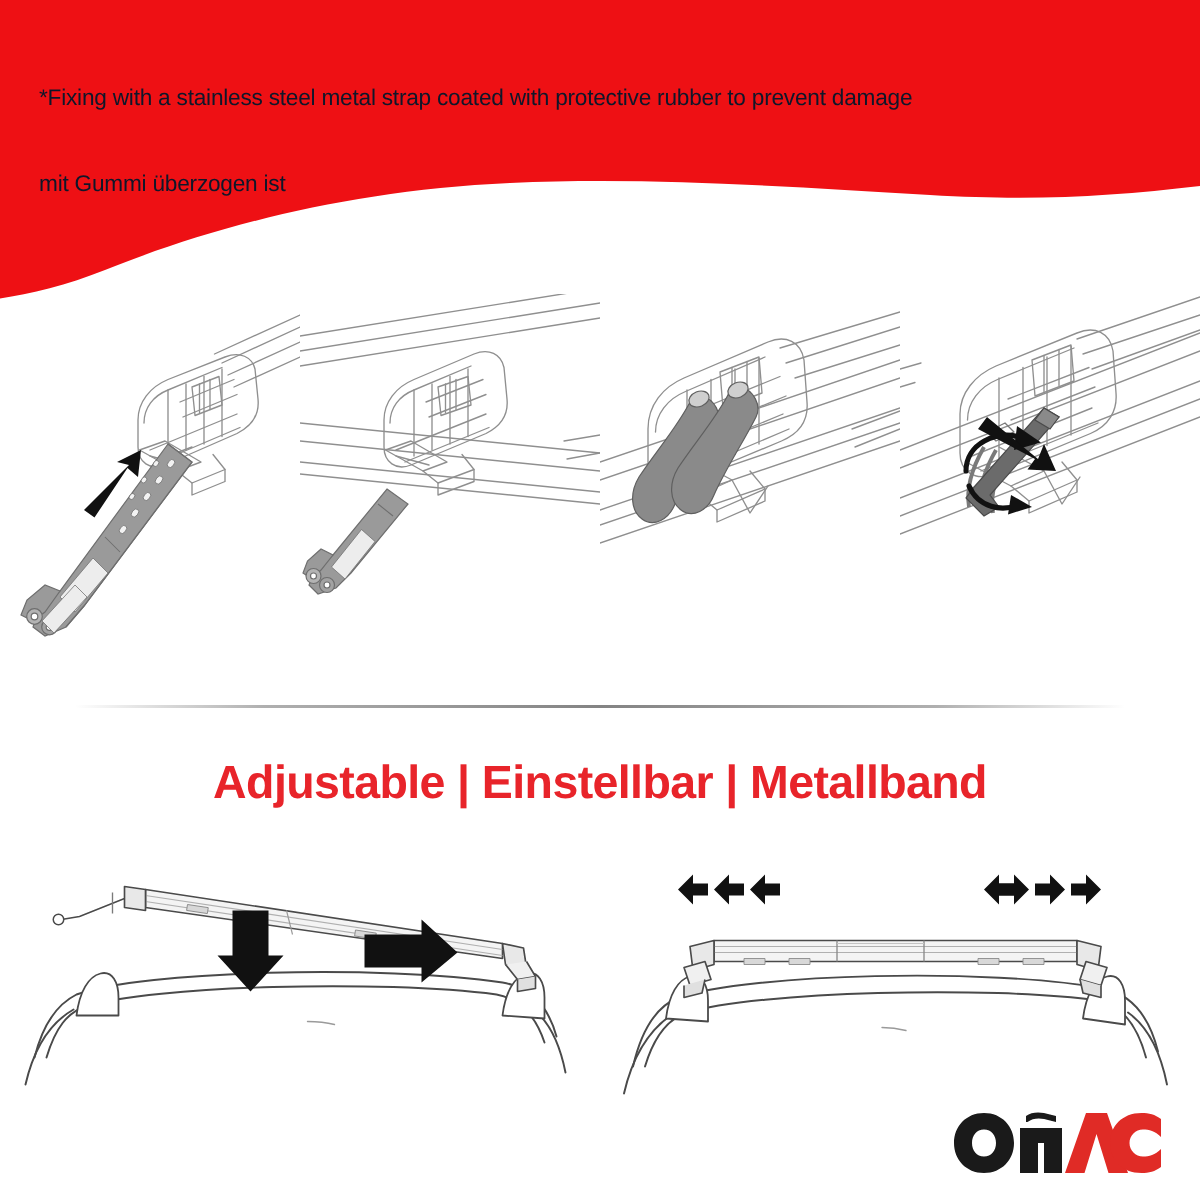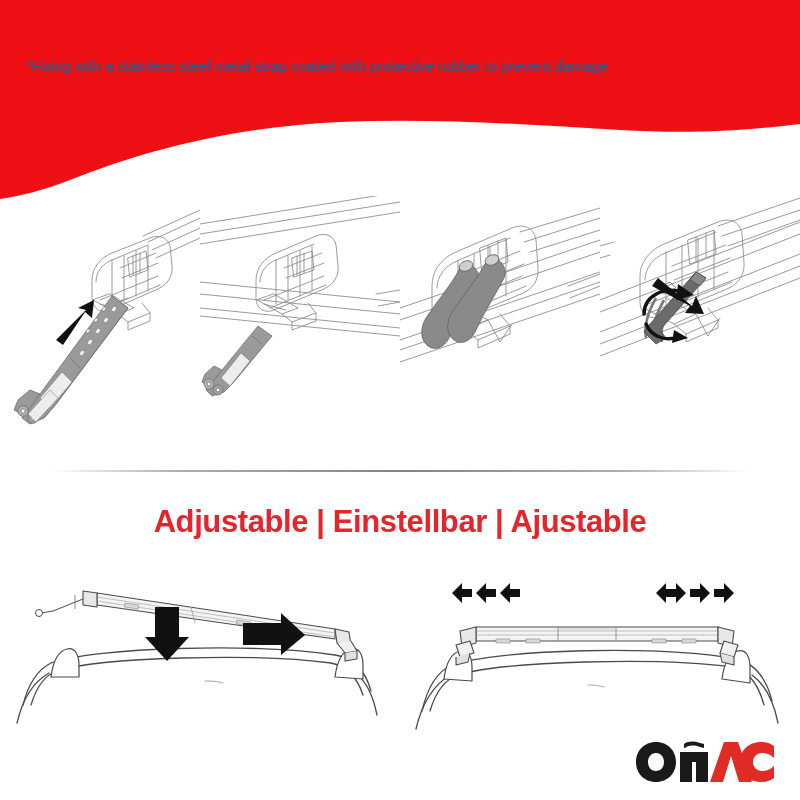--- a/index.html
+++ b/index.html
@@ -31,21 +31,21 @@
     left: 0; top: 0;
     width: 800px;
     height: 210px;
     display: block;
   }
   #banner-text {
     position: absolute;
     left: 26px;
     top: 18px;
     width: 752px;
-    color: #0369a1;
+    color: #0f172a;
     font-size: 15.1px;
     line-height: 19.0px;
     letter-spacing: -0.15px;
     white-space: pre-wrap;
     font-weight: 400;
   }
   .banner-line { display: block; }
 
   
   #steps {
@@ -133,20 +133,21 @@
   <div id="banner-wrap">
     <svg id="banner-shape" viewBox="0 0 800 210" preserveAspectRatio="none">
       <path d="M0,0 L800,0 L800,124
                C740,131 690,134 620,130
                C520,124 430,118 340,122
                C230,127 140,152 70,180
                C45,190 20,196 0,199 Z" fill="#ee1014"></path>
     </svg>
     <div id="banner-text">
       <span class="banner-line">*Fixing with a stainless steel metal strap coated with protective rubber to prevent damage</span>
+      <span class="banner-line">mit Gummi überzogen ist</span>
       
       
     </div>
   </div>
 
   <div id="steps">
 
     <div class="step-panel" id="step-1">
       <svg viewBox="0 0 200 252">
         <g fill="none" stroke="#8f8f8f" stroke-width="0.9" stroke-linejoin="round" stroke-linecap="round">
@@ -381,21 +382,21 @@
         </g>
         <g fill="#111111">
           <path d="M58,82 L92,110 L96,100 L104,118 L85,117 L90,110 L52,90 Z"></path>
         </g>
       </svg>
     </div>
   </div>
 
   <div id="divider"></div>
 
-  <div id="adjustable-title">Adjustable | Einstellbar | Ajustable</div>
+  <div id="adjustable-title">Adjustable | Einstellbar | Metallband</div>
 
   <div id="bottom-figs">
 
     <div class="car-panel" id="car-left">
       <svg viewBox="0 0 400 170">
 
         <g fill="none" stroke="#4a4a4a" stroke-width="1.3" stroke-linejoin="round" stroke-linecap="round">
           <path d="M18,140 C24,116 34,104 46,98 C90,82 250,78 330,90
                    C348,93 360,104 366,126"></path>
           <path d="M26,140 C32,120 40,110 52,106 C96,92 250,88 326,98

